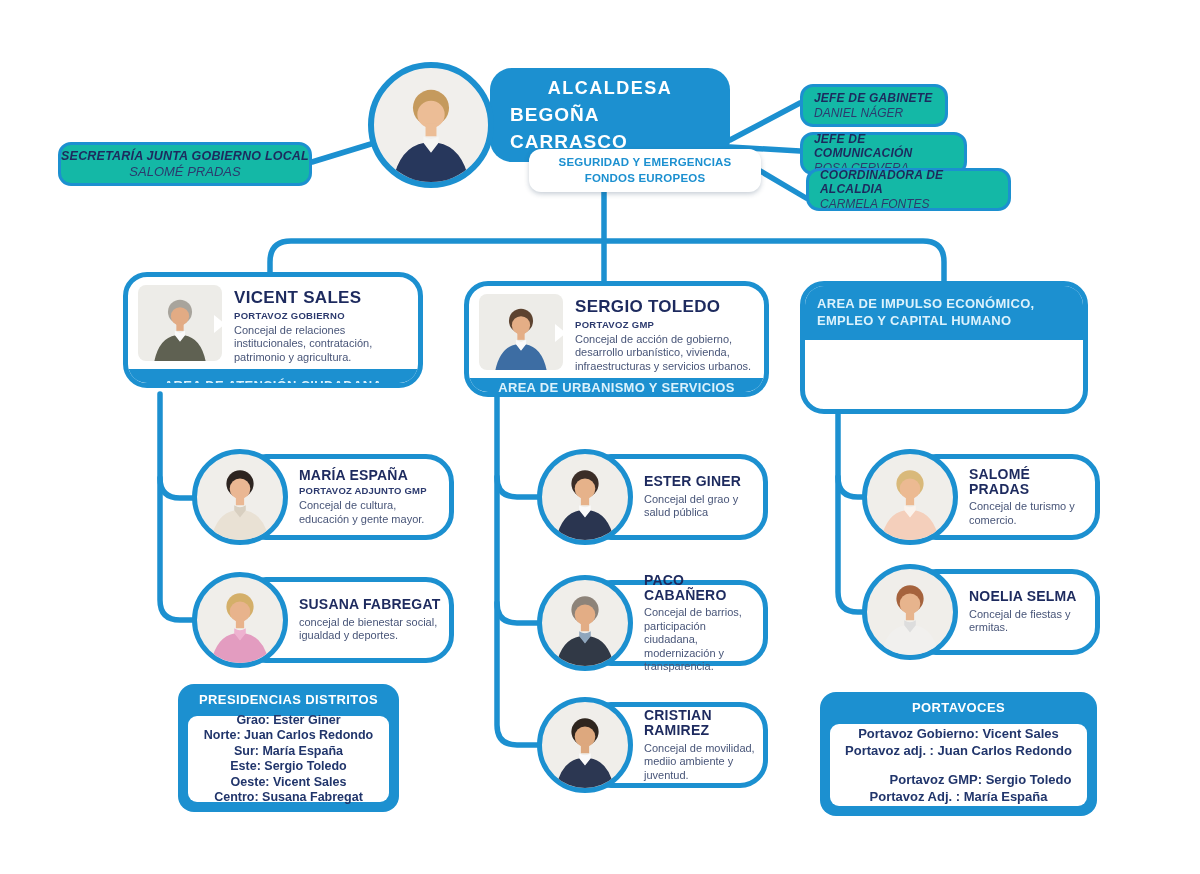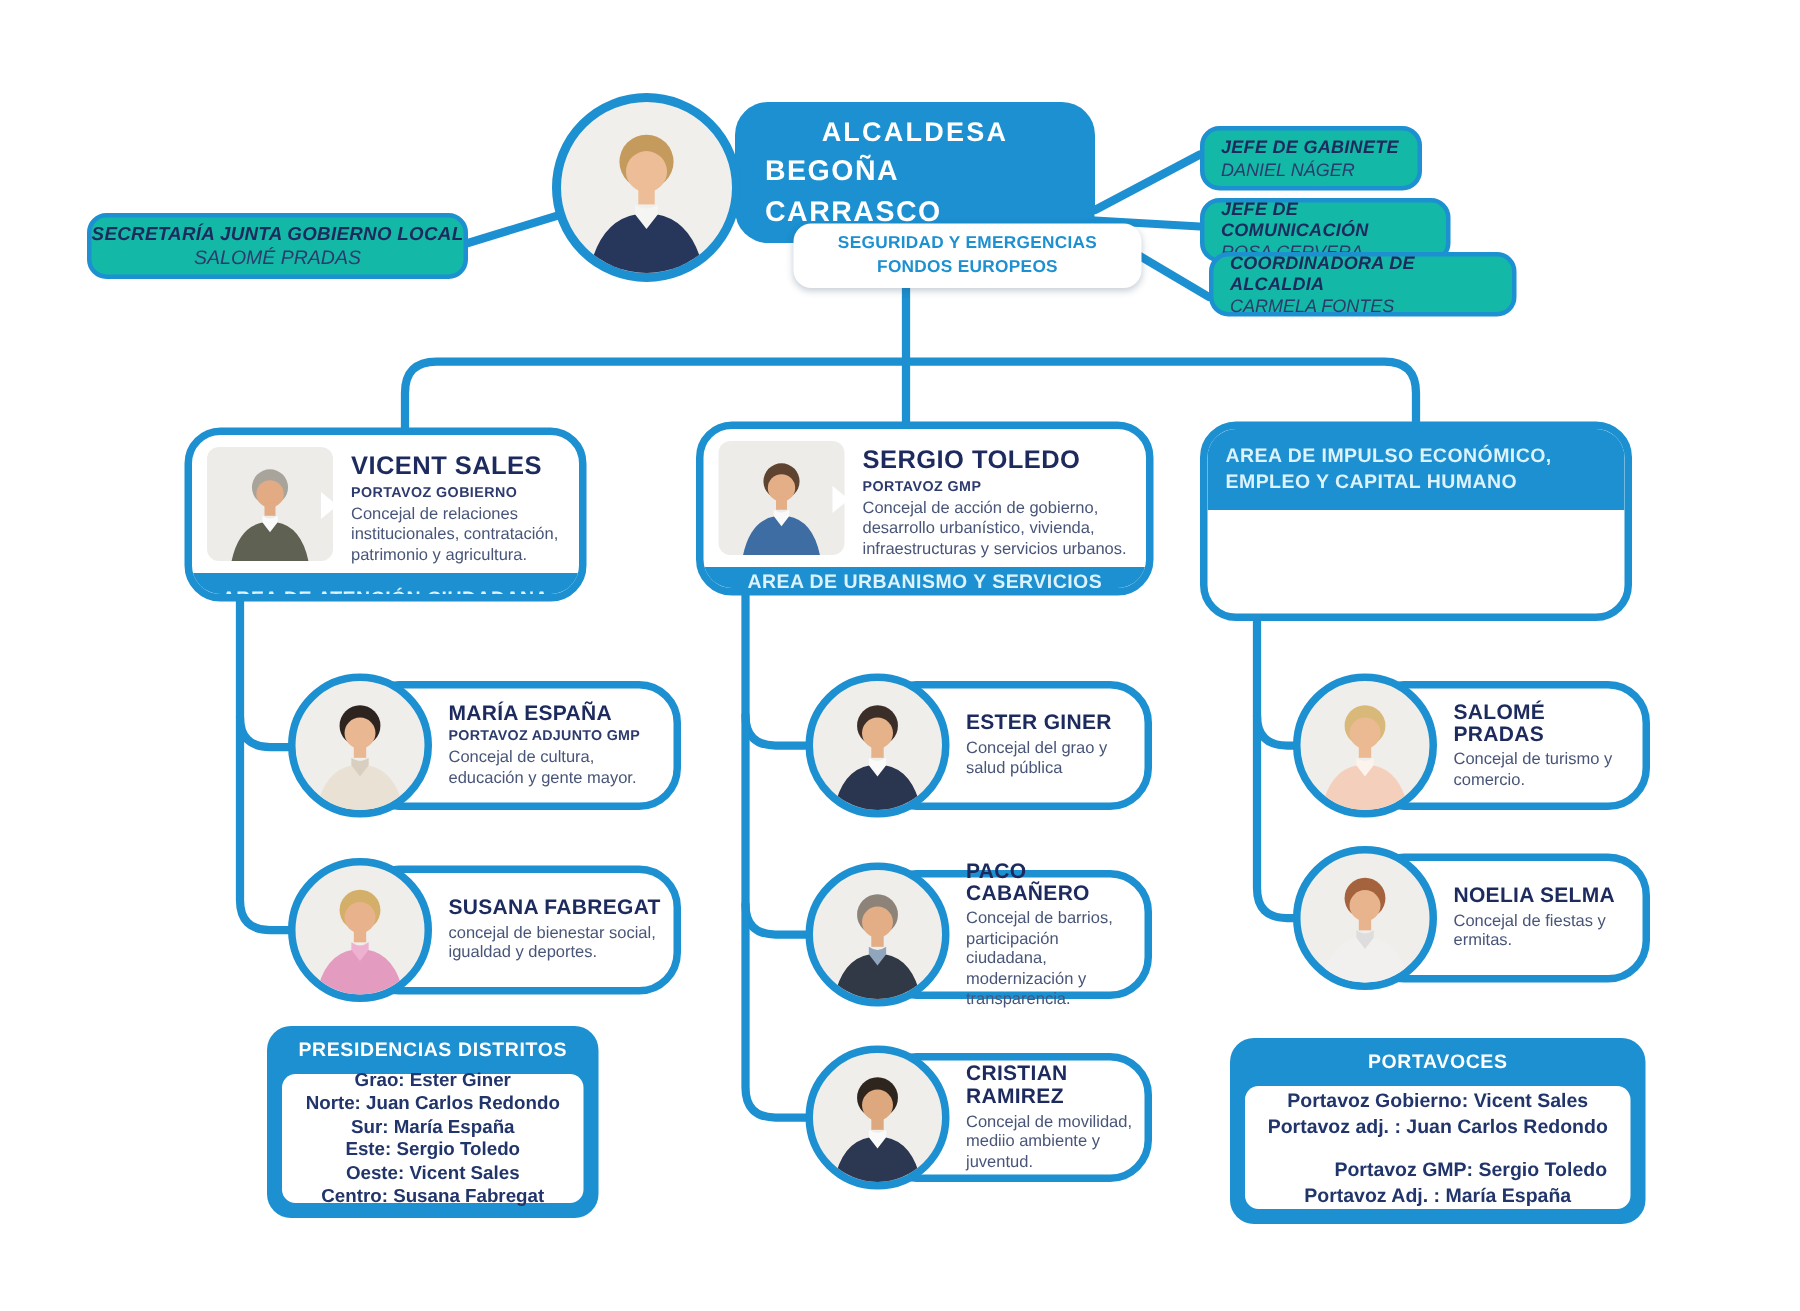--- a/index.html
+++ b/index.html
@@ -39,21 +39,21 @@
   .secretaria{left:58px;top:142px;width:254px;height:44px;align-items:center;text-align:center;}
   .secretaria .t{font-size:12.5px;}
   .secretaria .n{font-size:13px;}
   .staff1{left:800px;top:84px;width:148px;height:43px;padding-left:11px;}
   .staff2{left:800px;top:132px;width:167px;height:43px;padding-left:11px;}
   .staff3{left:806px;top:168px;width:205px;height:43px;padding-left:11px;}
 
   
   .bcard{position:absolute;background:#fff;border:5px solid var(--blue);border-radius:24px;
          overflow:hidden;display:flex;flex-direction:column;box-sizing:border-box;z-index:2;}
-  #bc1{left:123px;top:285px;width:268px;height:116px;}
+  #bc1{left:123px;top:272px;width:300px;height:116px;}
   #bc2{left:464px;top:281px;width:305px;height:116px;}
   #bc3{left:800px;top:281px;width:288px;height:133px;}
   .bc-top{flex:1;display:flex;align-items:flex-start;padding:8px 8px 4px 10px;gap:12px;position:relative;}
   .ph-rect{position:relative;width:84px;height:76px;border-radius:8px;background:#edece8;flex:0 0 auto;}
   #bc3 .ph-rect{width:80px;}
   .chev{position:absolute;left:86px;top:38px;width:0;height:0;border-top:9px solid transparent;
         border-bottom:9px solid transparent;border-left:11px solid #ffffff;z-index:3;}
   .bc-text{padding-top:4px;min-width:0;}
   .bc-name{font-weight:bold;font-size:17px;color:var(--navy);letter-spacing:.3px;line-height:1.1;}
   .bc-role{font-weight:bold;font-size:9.5px;color:var(--navy2);letter-spacing:.3px;margin-top:2px;}

